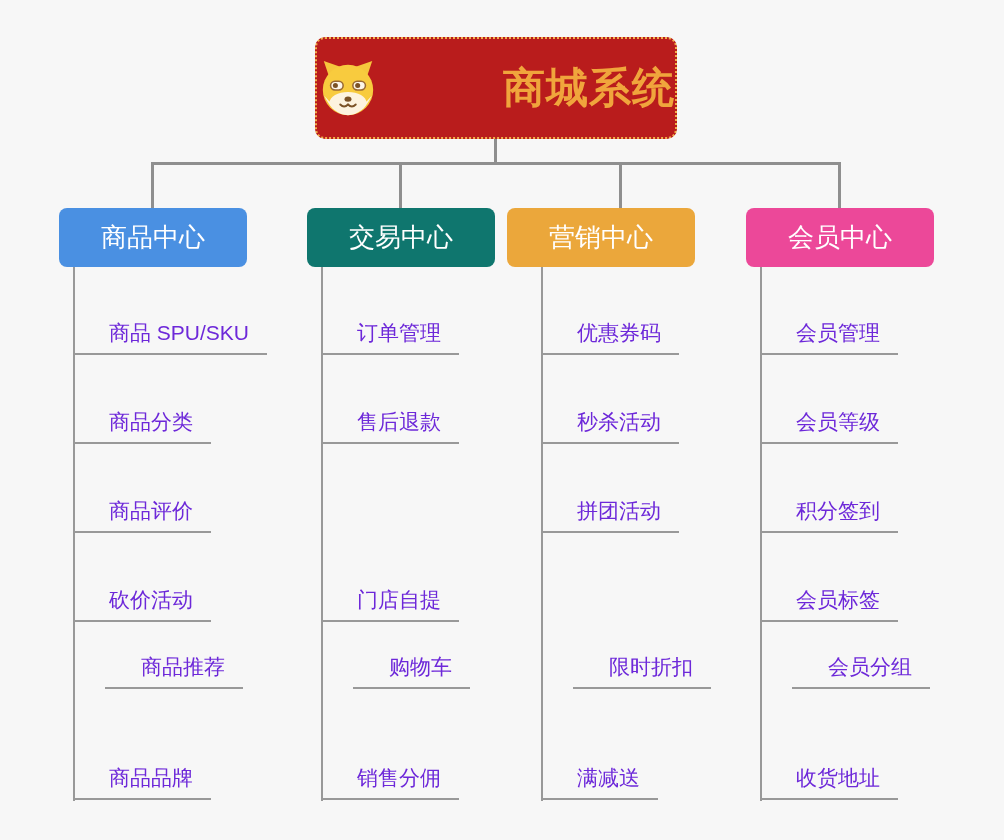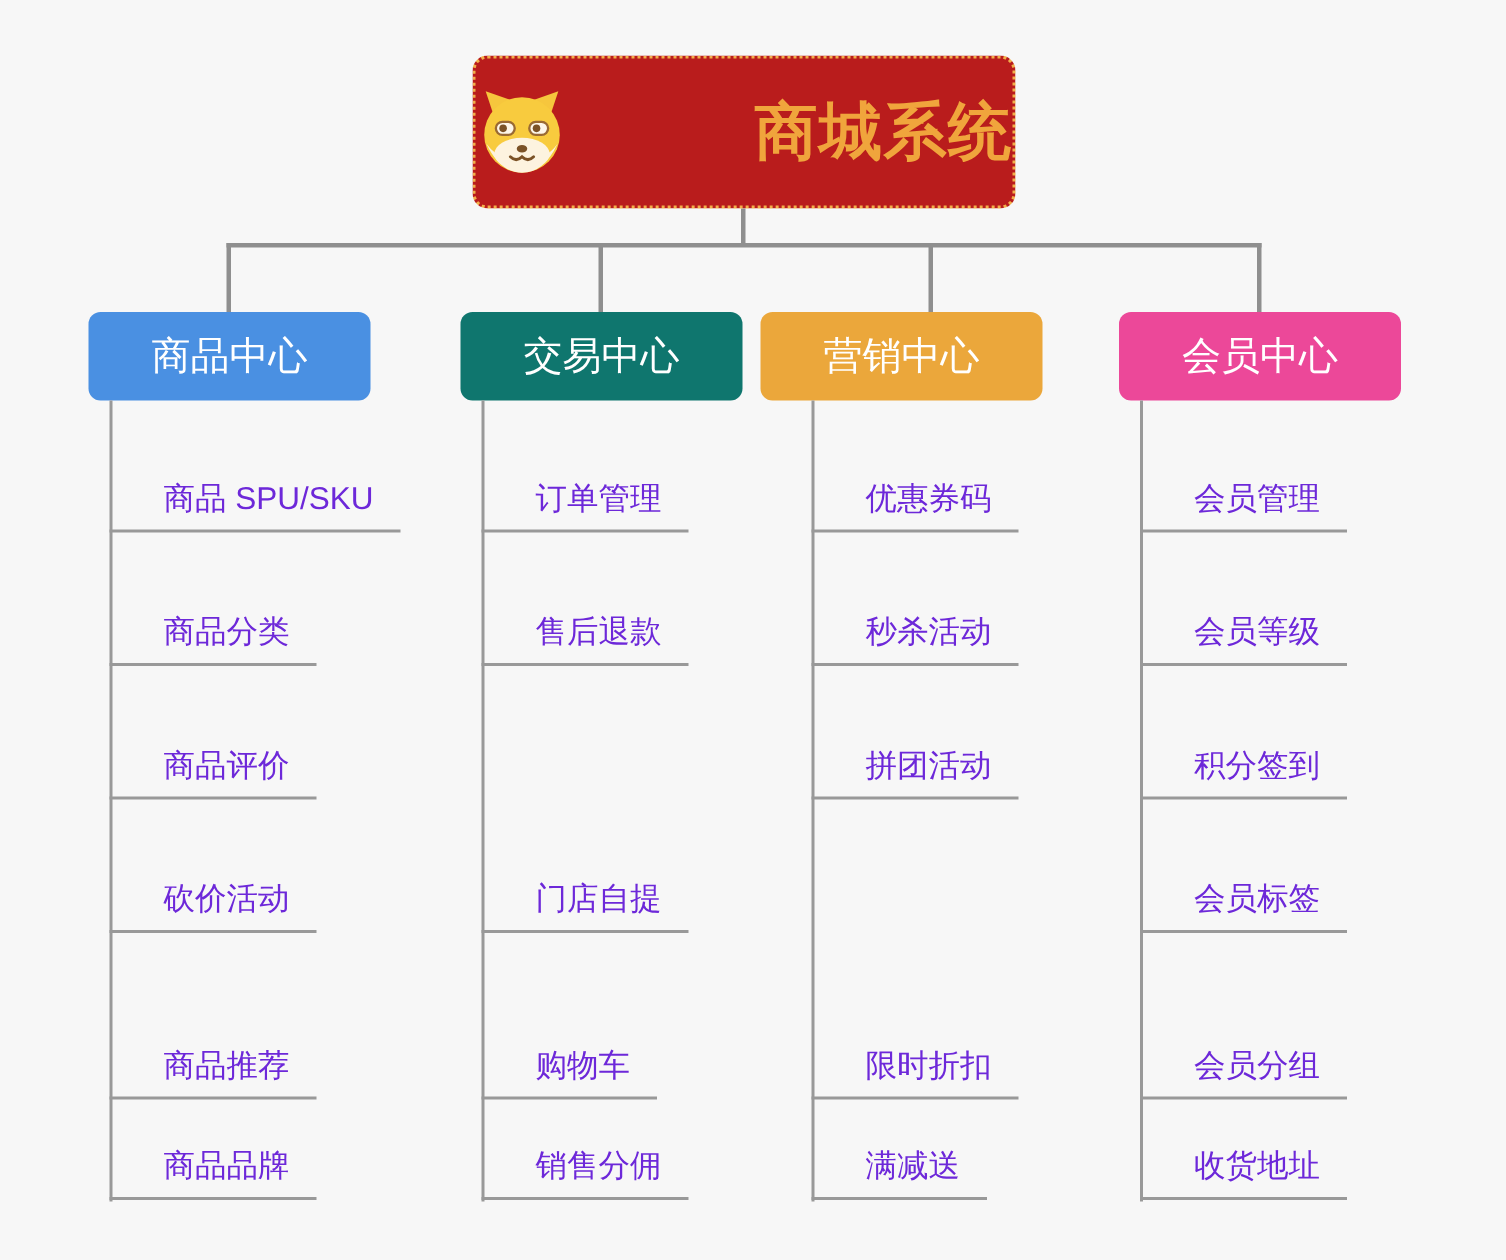--- a/index.html
+++ b/index.html
@@ -85,21 +85,21 @@
     cursor: default;
   }
   .lx-0 { left: 73px; }
   .lx-1 { left: 321px; }
   .lx-2 { left: 541px; }
   .lx-3 { left: 760px; }
   .ly-0 { top: 322px; }
   .ly-1 { top: 411px; }
   .ly-2 { top: 500px; }
   .ly-3 { top: 589px; }
-  .ly-4 { top: 700px; }
+  .ly-4 { top: 656px; margin-left: 32px; }
   .ly-5 { top: 767px; }
 </style>
 </head>
 <body>
 
 <div class="stage">
 
   <div class="cline root-drop"></div>
   <div class="cline hline"></div>
   <div class="cline drop-0"></div>

